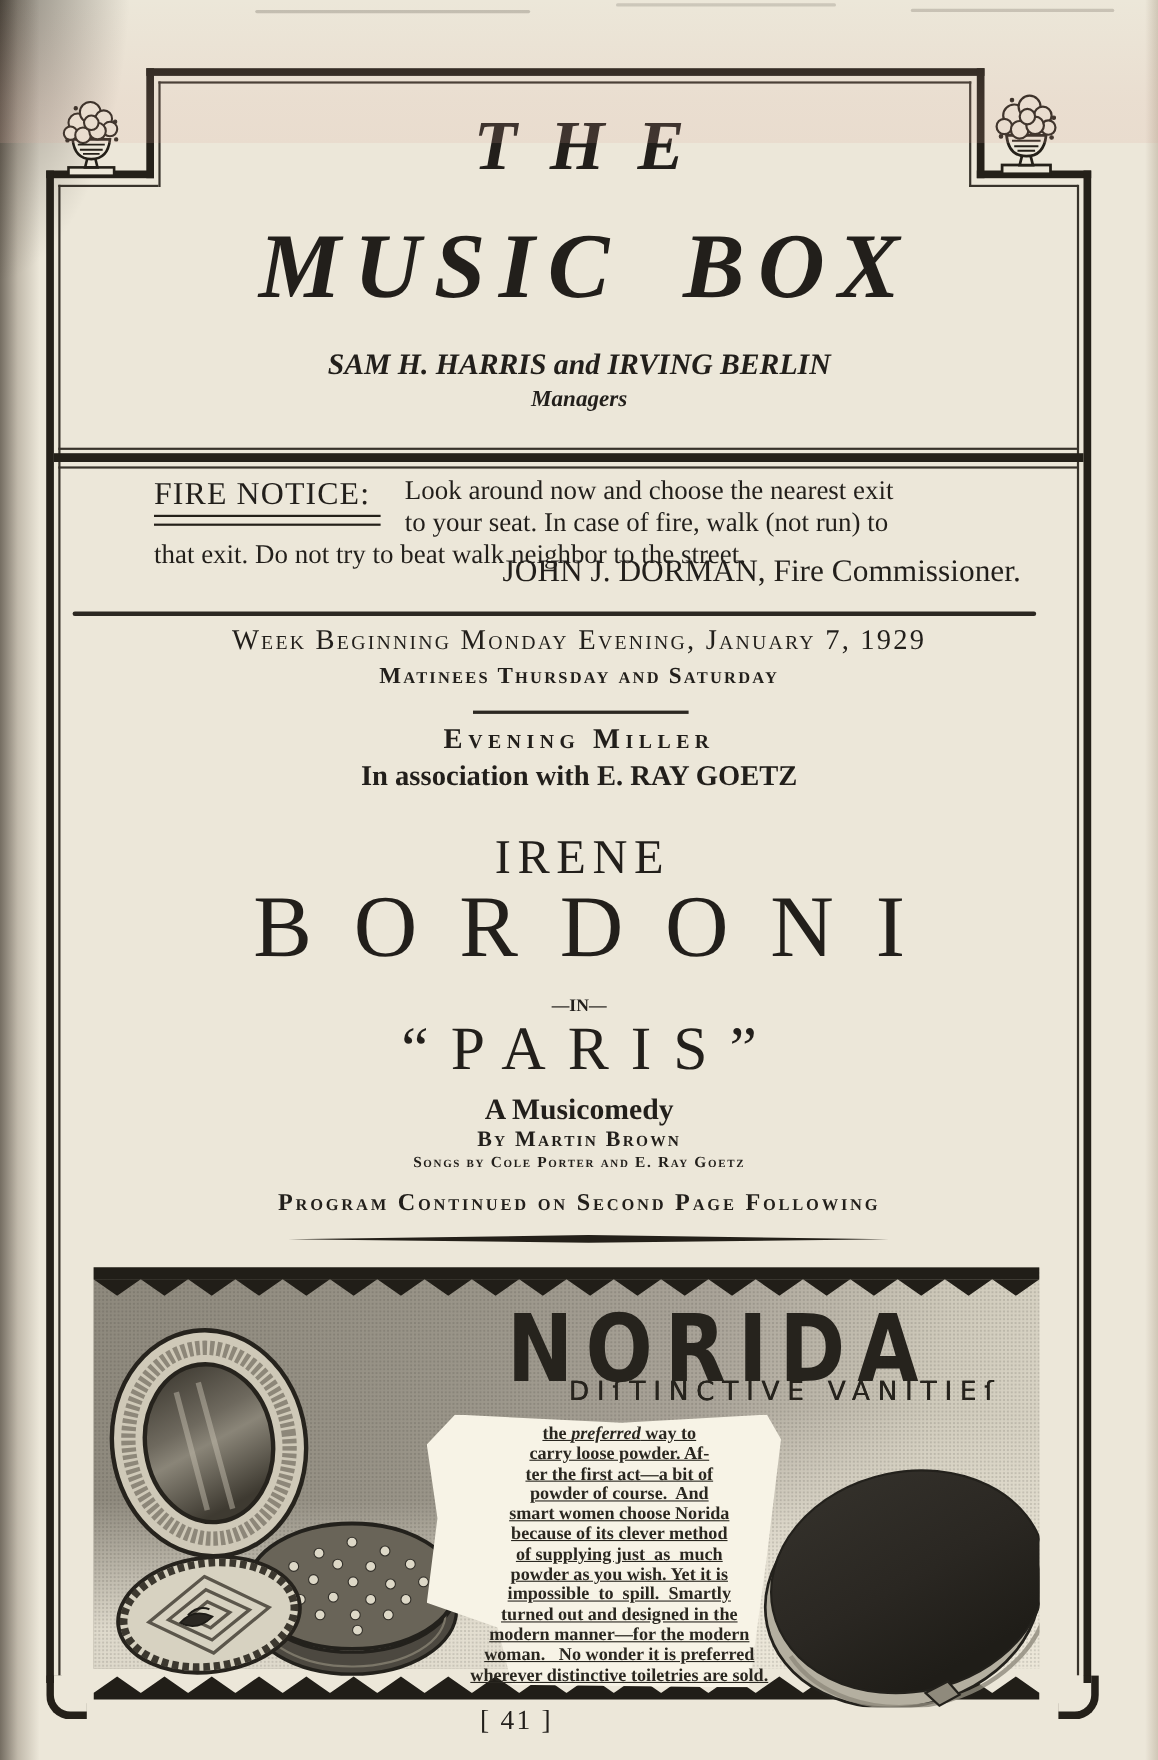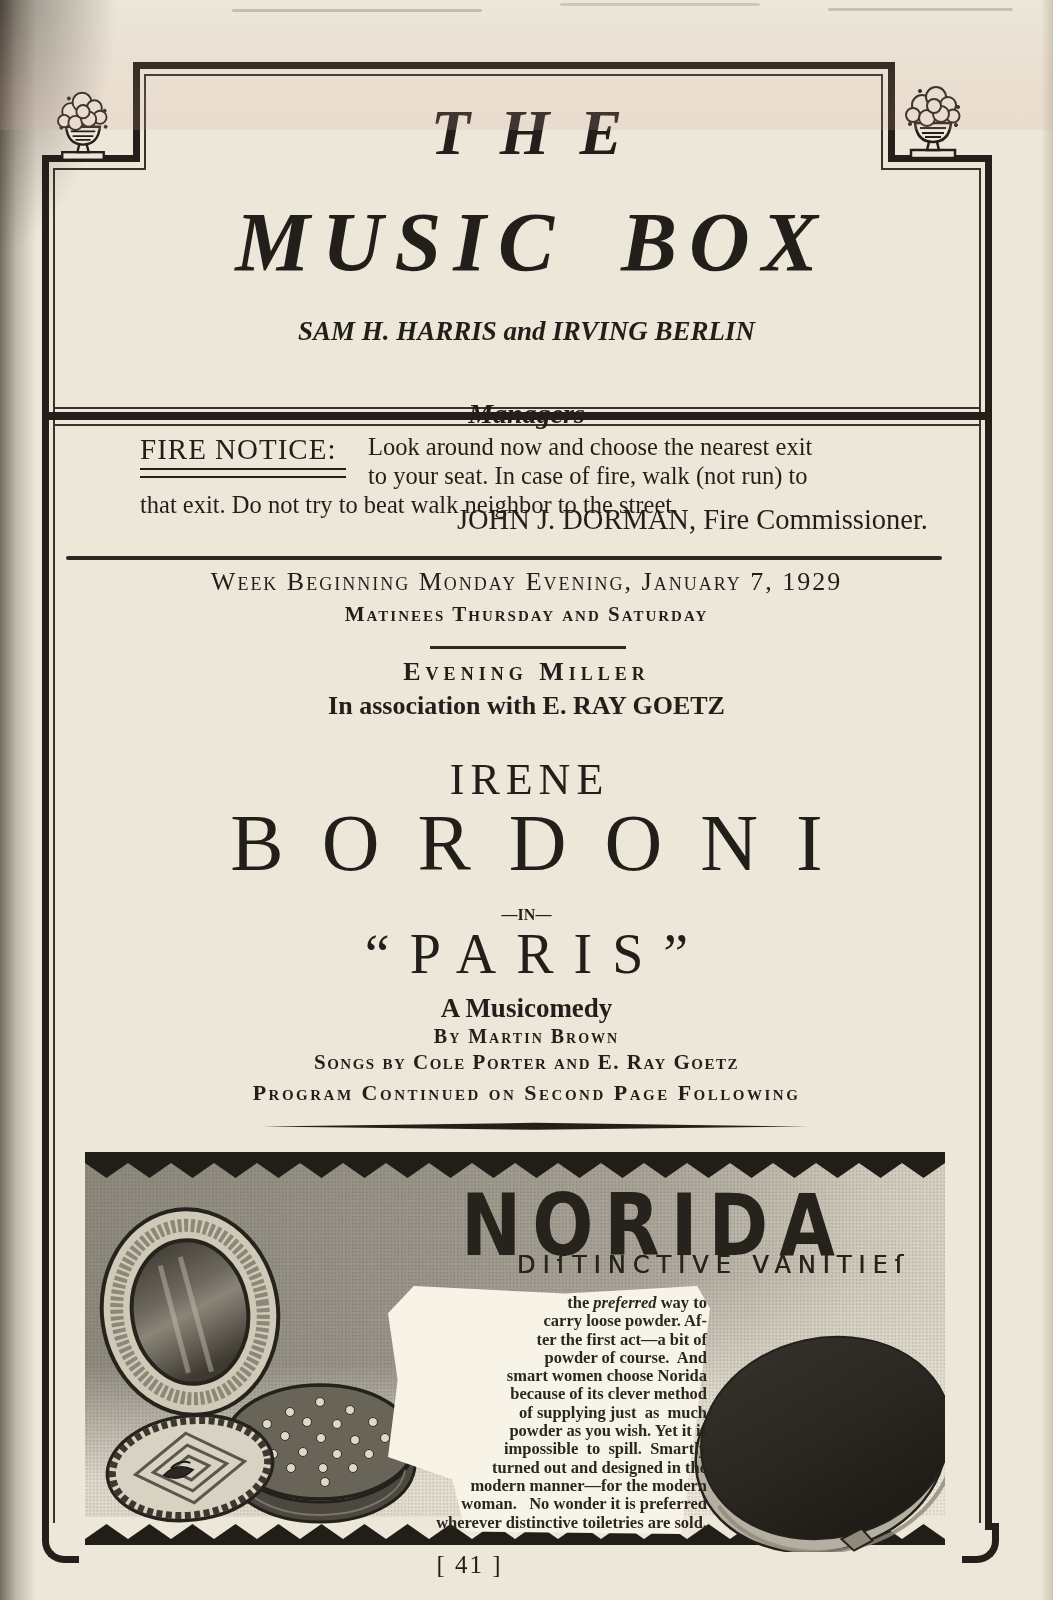--- a/index.html
+++ b/index.html
@@ -22,41 +22,41 @@
   .hookL{left:42px;top:1523px;width:30px;height:33px;border-left:7px solid #242019;
          border-bottom:7px solid #242019;border-bottom-left-radius:22px;}
   .hookR{left:962px;top:1523px;width:30px;height:33px;border-right:7px solid #242019;
          border-bottom:7px solid #242019;border-bottom-right-radius:22px;}
   
   .ctr{left:100px;width:853px;text-align:center;}
   .the{top:96px;font-size:64px;font-weight:bold;font-style:italic;letter-spacing:30px;text-indent:30px;}
   .musicbox{top:194px;font-size:84px;font-weight:bold;font-style:italic;letter-spacing:12px;
             word-spacing:22px;text-indent:12px;}
   .mgr-names{top:316px;font-size:27px;font-weight:bold;font-style:italic;}
-  .mgr-title{top:350px;font-size:28px;font-weight:bold;font-style:italic;margin-top:48px;}
+  .mgr-title{top:350px;font-size:21px;font-weight:bold;font-style:italic;}
   .fn-label{left:140px;top:433px;font-size:29px;letter-spacing:1px;}
   .fn-underline{left:140px;top:468px;width:206px;height:6px;
      border-top:2px solid #242019;border-bottom:2px solid #242019;}
   .fn-t{font-size:24.5px;}
   .fn-l1{left:368px;top:433px;}
   .fn-l2{left:368px;top:462px;}
   .fn-l3{left:140px;top:491px;}
   .fn-sig{left:368px;top:504px;width:560px;text-align:right;font-size:28.5px;}
   .week{top:567px;font-size:26px;font-variant:small-caps;letter-spacing:2px;text-align:center;}
   .matinees{top:602px;font-size:21px;font-weight:bold;font-variant:small-caps;letter-spacing:2px;}
   .producer{top:657px;font-size:26px;font-weight:bold;font-variant:small-caps;letter-spacing:5px;}
   .assoc{top:691px;font-size:26px;font-weight:bold;}
   .presents{top:734px;font-size:17px;font-weight:bold;letter-spacing:3px;}
   .star-first{top:754px;font-size:44px;letter-spacing:6px;text-indent:6px;}
   .star-last{top:798px;font-size:80px;letter-spacing:38px;text-indent:38px;}
   .in-word{top:906px;font-size:16px;font-weight:bold;}
   .show-title{top:922px;font-size:56px;letter-spacing:20px;text-indent:20px;}
   .show-type{top:993px;font-size:27px;font-weight:bold;}
   .book{top:1025px;font-size:20px;font-weight:bold;font-variant:small-caps;letter-spacing:2px;}
-  .songs{top:1050px;font-size:21px;font-weight:bold;font-variant:small-caps;letter-spacing:1.5px;}
+  .songs{top:1050px;font-size:14px;font-weight:bold;font-variant:small-caps;letter-spacing:1.5px;}
   .continued{top:1080px;font-size:22px;font-weight:bold;font-variant:small-caps;letter-spacing:2.5px;}
   .pagenum{left:0;top:1551px;width:939px;text-align:center;font-size:25px;letter-spacing:2px;}
   
   .rule-short{left:430px;top:646px;width:196px;height:3px;background:#2c2822;}
   .d2{left:66px;top:556px;width:876px;height:4px;background:#2c2822;border-radius:2px;}
   
   .ad{left:85px;top:1152px;width:860px;height:365px;
     background-image:
       radial-gradient(ellipse at 80% 95%,rgba(236,231,217,.95) 0 10%,rgba(236,231,217,0) 45%),
       linear-gradient(to bottom,rgba(236,231,217,0) 58%,rgba(236,231,217,.85) 90%),
@@ -68,22 +68,22 @@
   .zz-top{top:1152px;}
   .zz-bottom{top:1516px;}
   .ad-art{left:85px;top:1152px;width:860px;height:400px;}
   .brand{left:360px;top:1176px;width:576px;text-align:center;font-family:"DejaVu Sans",sans-serif;
      font-size:72px;font-weight:bold;letter-spacing:11px;text-indent:11px;color:#26231d;
      transform:scaleY(1.18);transform-origin:top center;}
   .tagline{left:480px;top:1251px;width:460px;text-align:center;font-family:"DejaVu Sans",sans-serif;
      font-size:24px;letter-spacing:7px;text-indent:7px;color:#26231d;text-shadow:.4px 0 #26231d;}
   .panel{left:388px;top:1286px;width:322px;height:248px;background:#f7f3e6;
      clip-path:polygon(8% 0%,55% 3%,96% 0%,100% 9%,96% 52%,91% 100%,24% 99%,20% 78%,0% 69%,3% 38%,0% 11%);}
-  .panel-copy{left:381px;top:1294px;width:326px;text-align:right;font-weight:bold;
-     font-size:16.5px;line-height:18.3px;color:#2a2720;}
+  .panel-copy{left:400px;top:1294px;width:326px;text-align:center;font-weight:bold;
+     font-size:16.5px;line-height:18.3px;color:#2a2720;text-decoration:underline;}
   .panel-copy div{white-space:pre;}
   .panel-copy em{font-style:italic;}
 </style>
 </head>
 <body>
 
 <div class="page">
 
   <div class="abs gutter"></div>
   <div class="abs gutter-top"></div>

